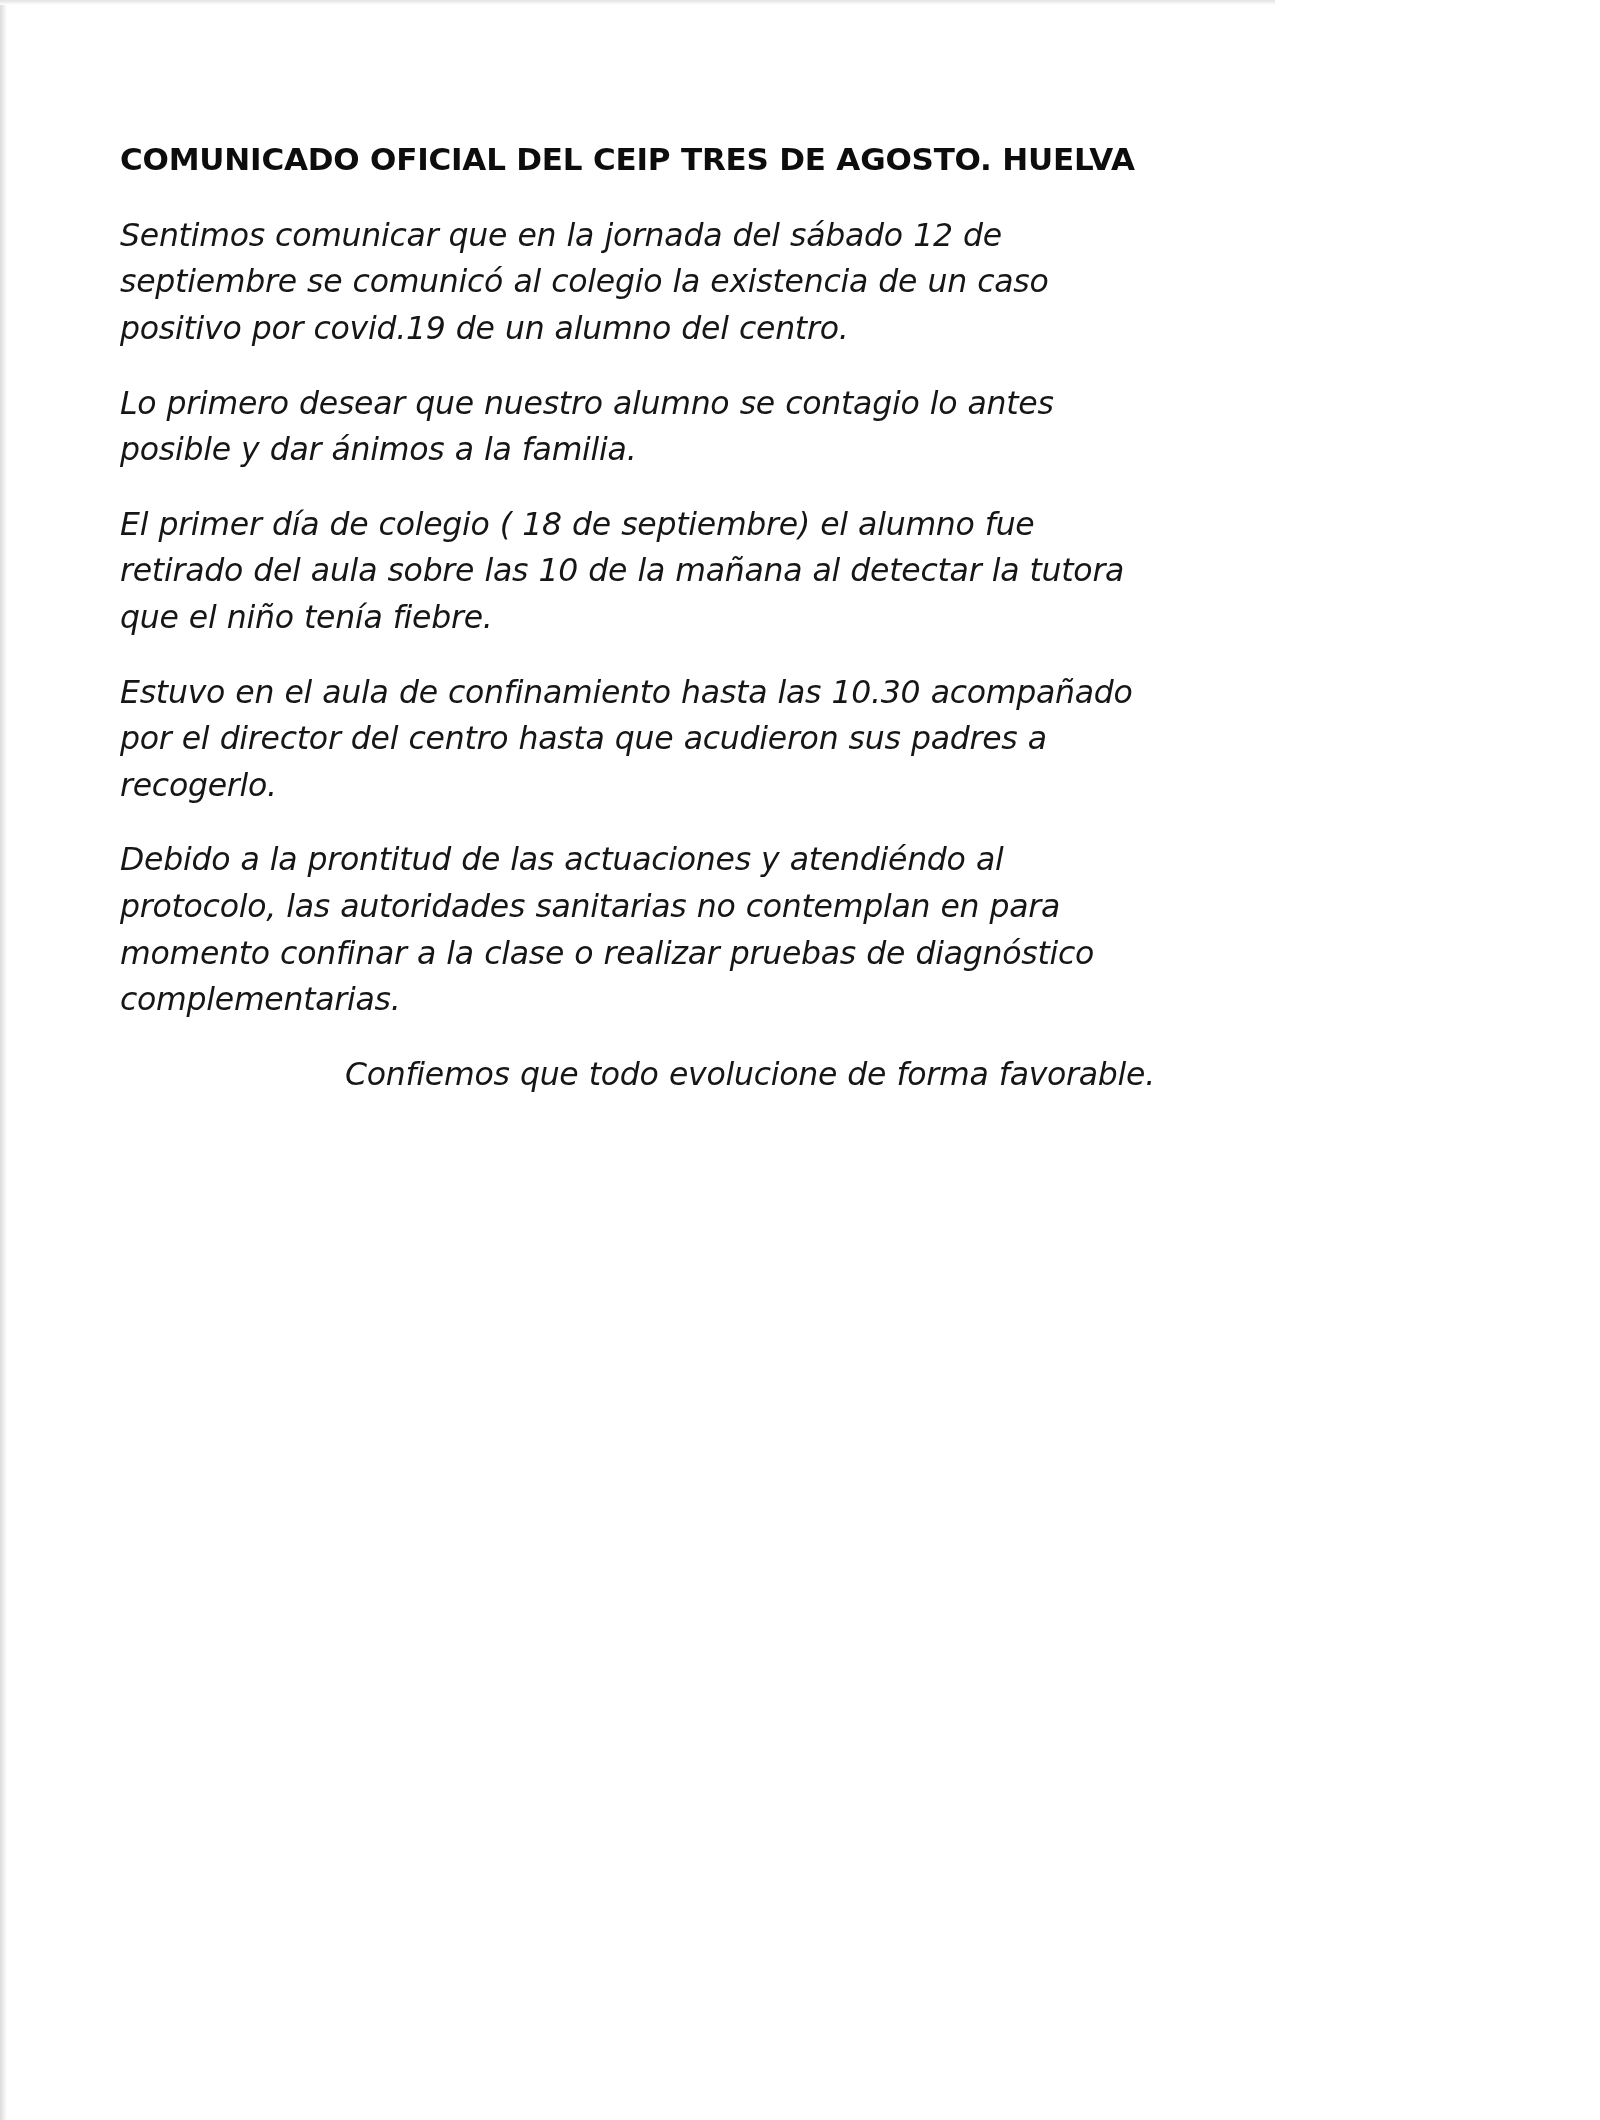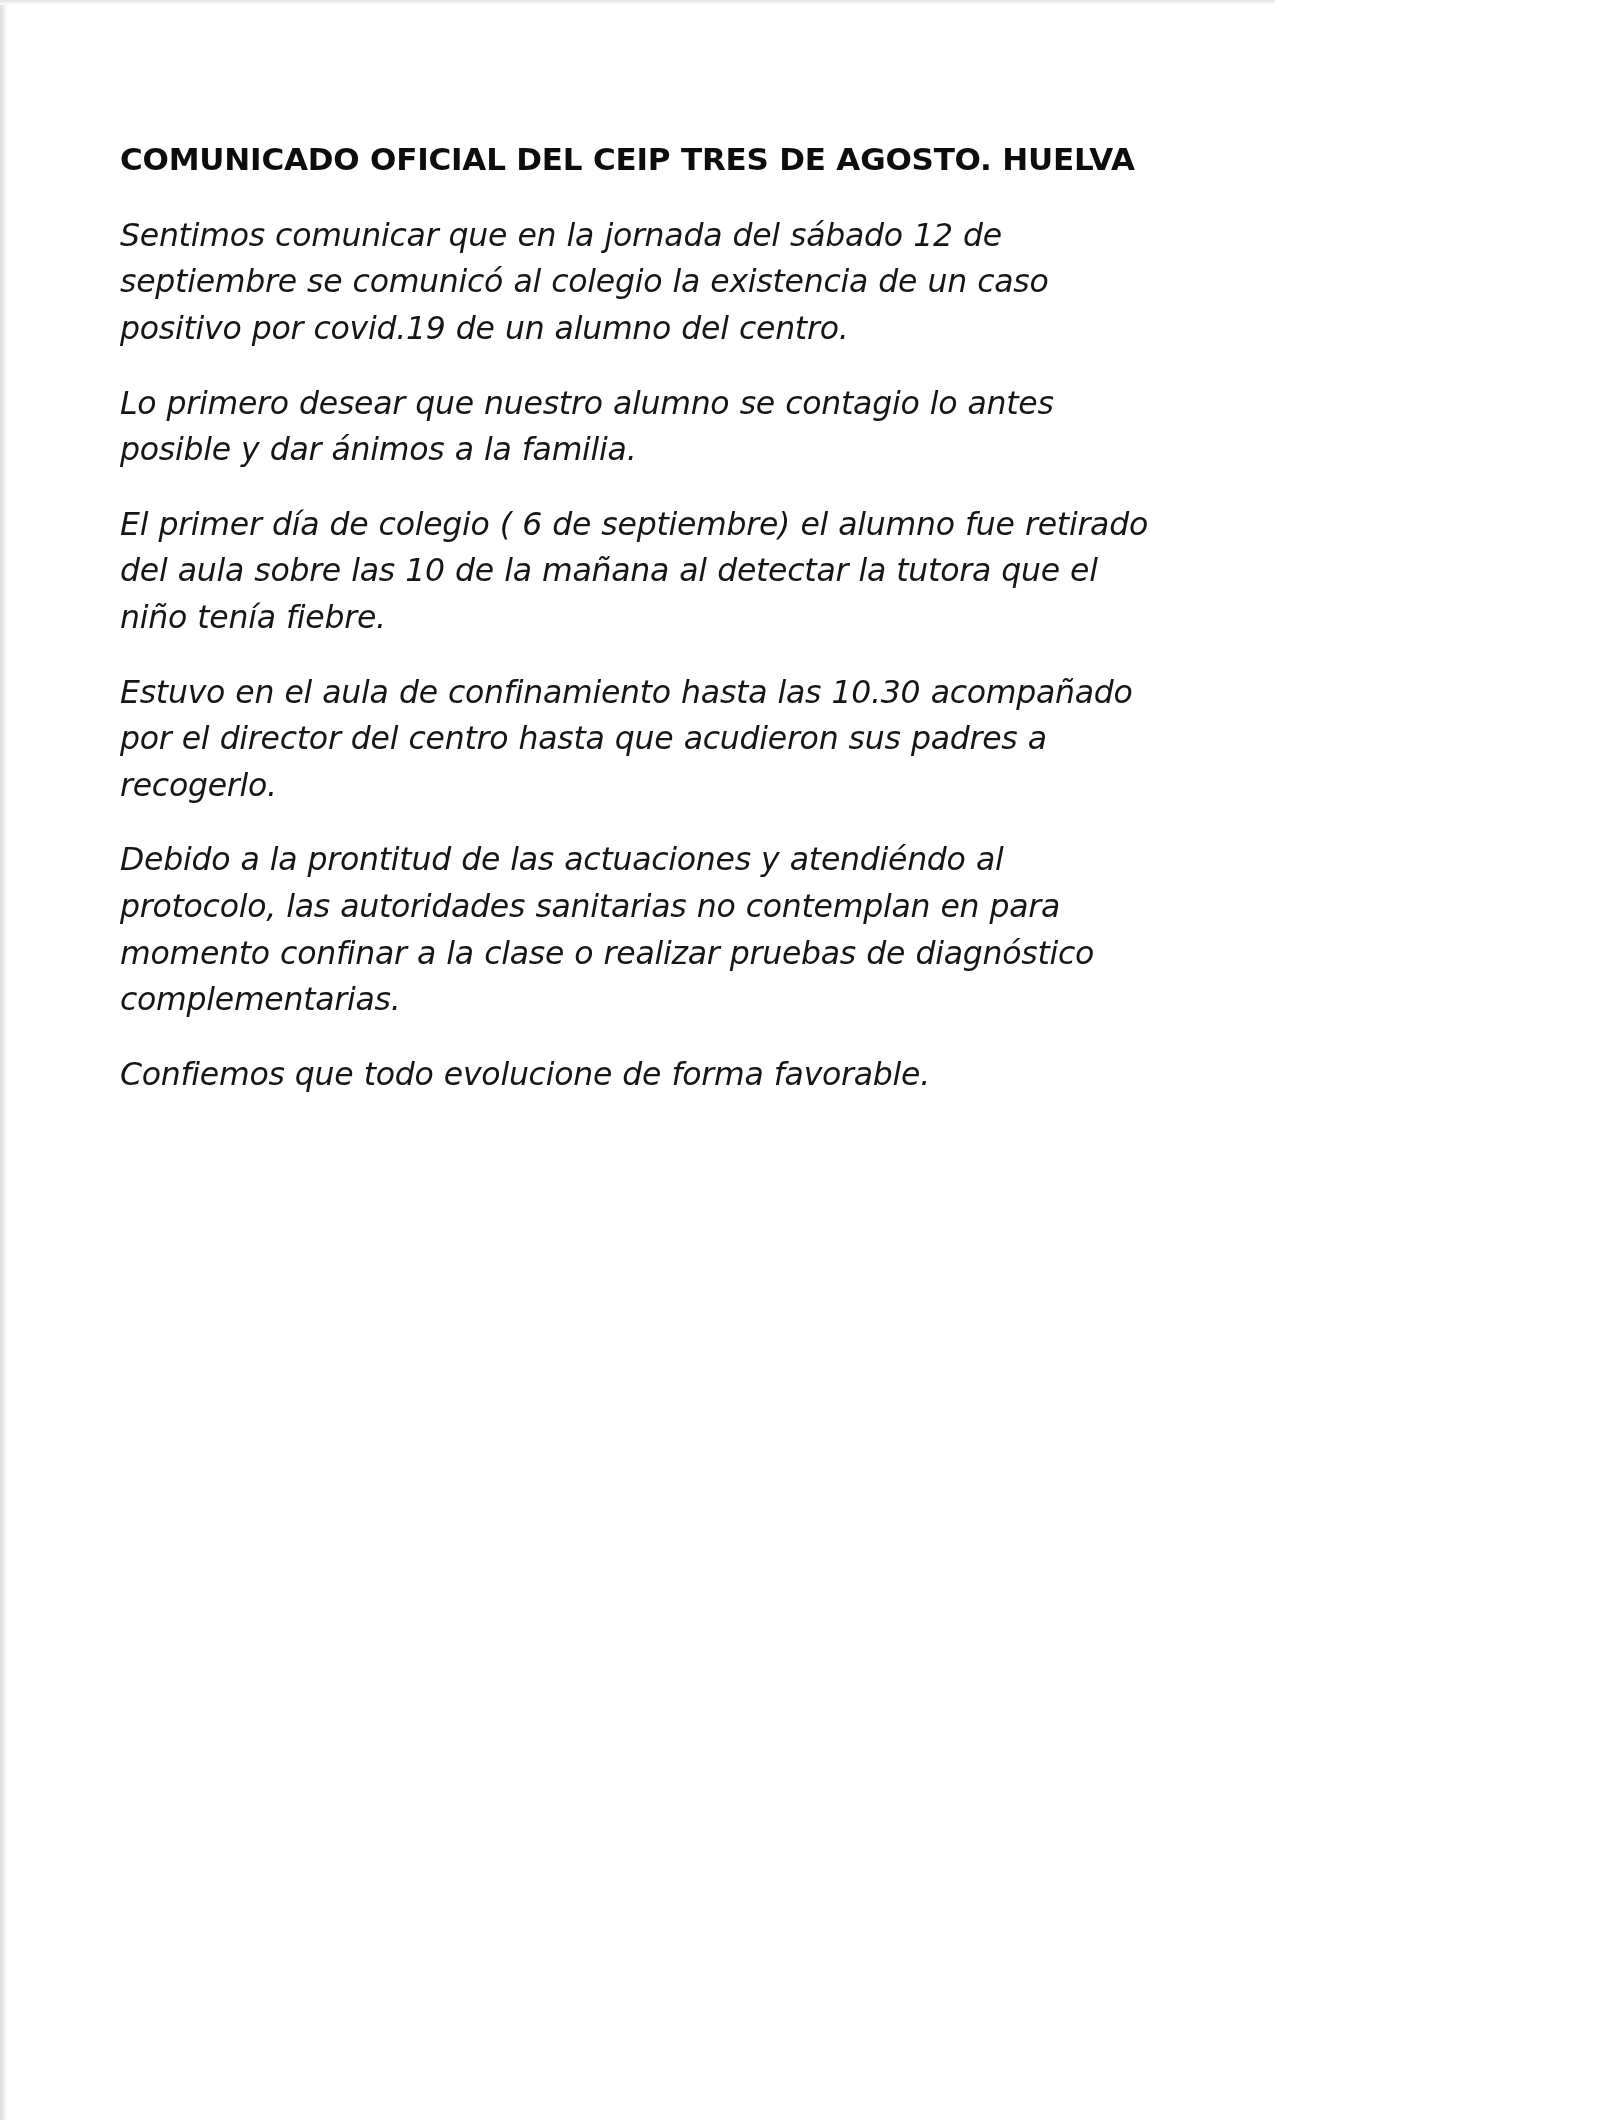--- a/index.html
+++ b/index.html
@@ -61,39 +61,40 @@
     font-weight: 400;
     letter-spacing: -0.25px;
     margin: 0 0 28px 0;
     color: #161616;
     word-spacing: 0.5px;
     font-style: italic;
   }
 
   .doc-paragraph:last-child {
     margin-bottom: 14px;
+    text-align: right;
   }
 </style>
 </head>
 <body>
 
 <div class="page">
 
   <div class="scan-edge-left"></div>
   <div class="scan-edge-top"></div>
 
   <article class="doc">
 
     <h1 class="doc-title">COMUNICADO OFICIAL DEL CEIP TRES DE AGOSTO. HUELVA</h1>
 
     <p class="doc-paragraph">Sentimos comunicar que en la jornada del sábado 12 de septiembre se comunicó al colegio la existencia de un caso positivo por covid.19 de un alumno del centro.</p>
 
     <p class="doc-paragraph">Lo primero desear que nuestro alumno se contagio lo antes posible y dar ánimos a la familia.</p>
 
-    <p class="doc-paragraph">El primer día de colegio ( 6 de septiembre) el alumno fue retirado del aula sobre las 10 de la mañana al detectar la tutora que el niño tenía fiebre.</p>
+    <p class="doc-paragraph">El primer día de colegio ( 18 de septiembre) el alumno fue retirado del aula sobre las 10 de la mañana al detectar la tutora que el niño tenía fiebre.</p>
 
     <p class="doc-paragraph">Estuvo en el aula de confinamiento hasta las 10.30 acompañado por el director del centro hasta que acudieron sus padres a recogerlo.</p>
 
 
     <p class="doc-paragraph">Debido a la prontitud de las actuaciones y atendiéndo al protocolo, las autoridades sanitarias no contemplan en para momento confinar a la clase o realizar pruebas de diagnóstico complementarias.</p>
 
 
 
     <p class="doc-paragraph">Confiemos que todo evolucione de forma favorable.</p>
 

